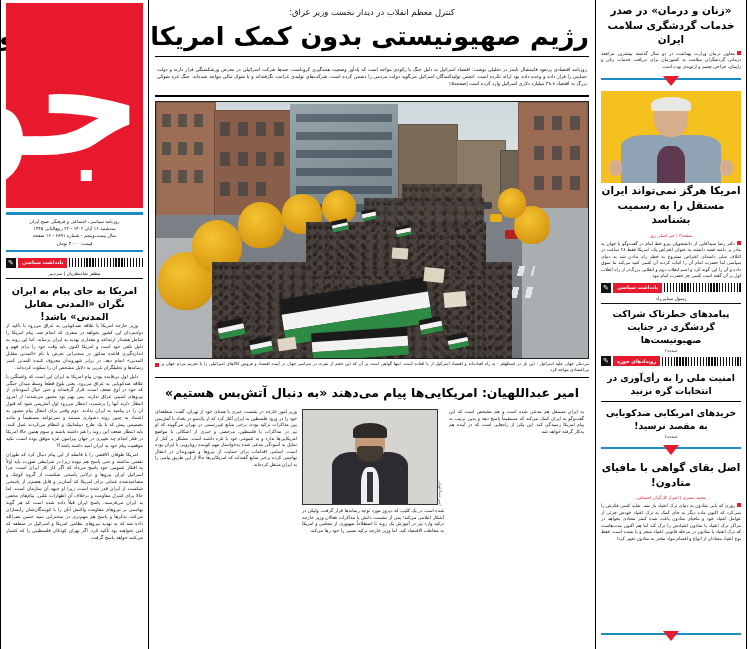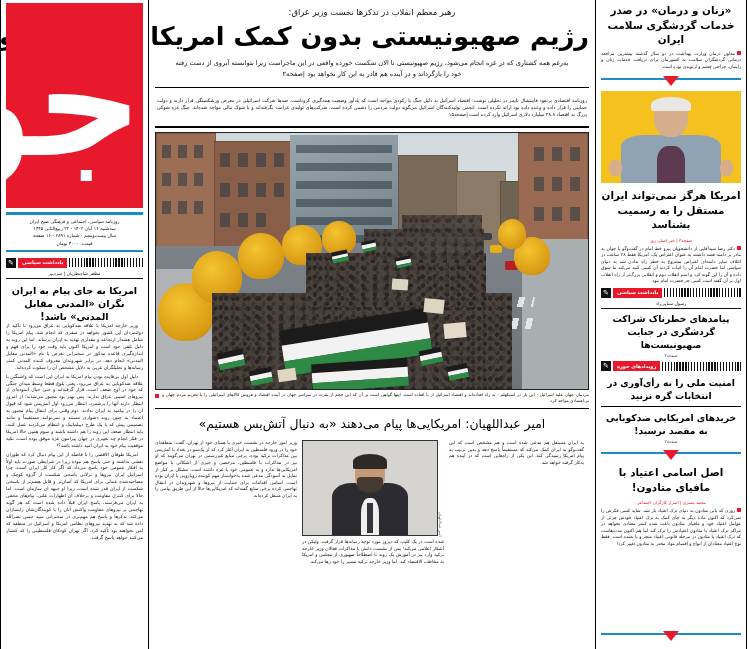--- a/index.html
+++ b/index.html
@@ -266,21 +266,21 @@
             background:#c79a77; border-radius: 46% 46% 42% 42%; }
   .p-hair { position:absolute; left:37.5%; right:37.5%; top:13%; height:16%;
             background:#2e2a27; border-radius: 50% 50% 10% 10%; }
   .p-beard { position:absolute; left:40%; right:40%; top:38%; height:18%;
             background:#3a332e; border-radius: 18% 18% 50% 50%; opacity:.92; }
   .vcap {
     writing-mode: vertical-rl; font-size: 4px; color:#555;
     height: 96px; padding-right:1px;
   }
   .bz-head {
-    text-align: center; font-size: 12.4px; font-weight: normal;
+    text-align: center; font-size: 12.4px; font-weight: bold;
     line-height: 16px; color: #000; direction: rtl; margin: 3px 0 4px 0;
     white-space: nowrap;
   }
 
   
   .col-left {
     width: 152px;
     height: 649px;
     border-left: 1px solid #000;
     border-right: 1px solid #000;
@@ -361,23 +361,22 @@
 
     <div class="edit-body">
       <p>وزیر خارجه امریکا با علاقه ضدکوبایی به عراق می‌رود تا تأکید از دولتمردان این کشور بخواهد در سفری که انجام شد، پیام امریکا را شامل هشدار ارتجاعه و مقداری تهدید به ایران برساند. اما این روند به دلیل تلقی خود است و امریکا اکنون باید وقت خود را برای فهم و اندازه‌گیری قاعده مذکور در سخنرانی تعرض با نام «المدنی مقابل المدنی» انجام دهد، در برابر شهروندان معروف کننده المدنی کمتر رسانه‌ها و تحلیلگران غربی به دلایل مشخص آن را سکوت کرده‌اند.</p>
       <p>دلیل اول بی‌فایده بودن پیام امریکا به ایران این است که واشنگتن با علاقه ضدکوبایی به عراق می‌رود، یعنی بلوغ قطعا وسط میدان جنگی که خود در اوج ضعف است، قرار گرفته‌اند و حتی خیال آسوده‌ای از نیروهای امنیتی عراق ندارند. پس بهتر بود مجبور می‌شدند؛ از امروز انتظار دارند آنها را برشمرد، انتظار می‌رود اول آتش‌بس شود که قبول آن را در پیامیه به ایران ندادند. دوم وقتی برای انتقال پیام مجبور به اعتماد به چنین روند دشواری مستند و نمی‌توانند مستقیماً و مانند تصمیمی پیش که با یک طرح دیپلماتیک و انتظام می‌کردند عمل کنند، باید انتظار ضعف این روند را هم داشته باشند و سوم همین حالا امریکا در فکر انجام چه تغییری در جهان پیرامون غزه موفق بوده است، تکیه موفقیت پیام خود به ایران امید داشته باشد؟!</p>
       <p>امریکا طوفان الاقصی را با فاصله از این پیام دنبال کرد که طوران نقشی نداشته و حتی پاسخ هم نبوده زیرا در شرایطی صورت باید اولاً به افکار عمومی خود پاسخ می‌داد که اگر کار کار ایران است، چرا اسرائیل ایران نیروها و ترلاتی پاسخی شکست از گروه کوچک و مصاحبه‌شده عمانی برای امریکا که آسان‌تر و قابل هضم‌تر از پاسخی شکست از ایران قدر شده است، زیرا او جبهه آن سازمان است. اما حالا برای کنترل مقاومت و برخلاف آن اظهارات علنی، پیام‌های مخفی به ایران می‌فرستد. پاسخ ایران قبلاً داده شده است که هر گونه تهاجمی بر نیروهای مقاومت واکنش آنان را با کوبندگان‌شان رابسازان می‌کند، تذکرها و پاسخ هم مهم‌تری در سخنرانی سید حسن نصرالله داده شد که به تهدید نیروهای نظامی امریکا و اسرائیل در منطقه که امن نخواهند بود تأکید کرد. اگر تهران کودکان فلسطینی را که کشتار می‌کنند خواهد پاسخ گرفت.</p>
     </div>
   </div>
 
   <div class="col-center">
 
-    <div class="kicker">رهبر معظم انقلاب در تذکرها نخست وزیر عراق:</div>
+    <div class="kicker">کنترل معظم انقلاب در دیدار نخست وزیر عراق:</div>
     <div class="lead-head">رژیم صهیونیستی بدون کمک امریکا دوام نمی‌آورد</div>
-    <div class="lead-deck">به‌رغم همه کشتاری که در غزه انجام می‌شود، رژیم صهیونیستی تا الان شکست خورده واقعی در این ماجراست زیرا نتوانسته آبروی از دست رفته خود را بازگرداند و در آینده هم قادر به این کار نخواهد بود |صفحه۲</div>
 
     <div class="hr-black"></div>
 
     <div class="sec-body">روزنامه اقتصادی پرنفوذ فایننشال تایمز در تحلیلی نوشت: اقتصاد اسرائیل به دلیل جنگ با رکودی مواجه است که یادآور وضعیت همه‌گیری کروناست. صدها شرکت اسرائیلی در معرض ورشکستگی قرار دارند و دولت حمایتی را قرار داده و وعده داده بود ارائه نکرده است. انجمن تولیدکنندگان اسرائیل می‌گوید دولت مردمی را دشمن کرده است، شرکت‌های تولیدی غرامت نگرفته‌اند و با شوک مالی مواجه شده‌اند. جنگ غزه شوکی بزرگ به اقتصاد ۳۸.۸ میلیارد دلاری اسرائیل وارد کرده است |صفحه۱۵</div>
 
     <div class="hr-black2"></div>
 
     <div class="photo-main">
       <div class="sky"></div>
 
@@ -549,21 +548,21 @@
 
     <div class="yellow-photo">
       <div class="yp-suit"></div>
       <div class="yp-shirt"></div>
       <div class="yp-head"></div>
       <div class="yp-hair"></div>
       <div class="yp-hand" style="left:6%;"></div>
       <div class="yp-hand" style="right:6%;"></div>
     </div>
 
-    <div class="l-head" style="margin-top:5px;">امریکا هرگز نمی‌تواند ایران مستقل را به رسمیت بشناسد</div>
+    <div class="l-head" style="">امریکا هرگز نمی‌تواند ایران مستقل را به رسمیت بشناسد</div>
     <div class="l-note">صفحه۳ | خبر اصلی روز</div>
     <div class="l-body">
       <span class="sq-red"></span><span>دکتر رضا سیدآقایی از دانشجویان پیرو خط امام در گفت‌وگو با جوان به مادر پر دامنه قصد داشتند به عنوان اعتراض یک، امریکا فقط ۲۸ ساعت در ائتلاف سایر دامنه‌ای اعتراض مشروع به خطر راه ندادن شد به دنیای سیاسی اما حضرت امام آن را اثبات کردند آن کسی کنیه می‌کند ما سوق داده و آن را این گونه کرد و اسم انقلاب دوم و انقلابی بزرگ‌تر از راه انقلاب اول پر آن گفته است کسی جز حضرت امام نبود</span>
     </div>
 
     <div class="tag-row">
       <div class="tag-sq">✎</div>
       <div class="tag-red">یادداشت سیاسی</div>
       <div class="tag-bars"></div>
     </div>
@@ -583,21 +582,21 @@
     <div class="hr-thin"></div>
 
     <div class="l-sub">خریدهای امریکایی ضدکوبایی به مقصد نرسید!</div>
     <div class="l-pg">صفحه۲</div>
 
     <div class="divider-arrow">
       <div class="ln"></div>
         <div class="tri"></div>
     </div>
 
-    <div class="l-head">اصل اسامی اعتیاد با مافیای متادون!</div>
+    <div class="l-head">اصل بقای گواهی با مافیای متادون!</div>
     <div class="l-note">محمد مصری | اصرار کارگران اجتماعی</div>
     <div class="l-body">
       <span class="sq-red"></span><span>روزی که بابی متادون به دنیای ترک اعتیاد باز شد، شاید کسی فکرش را نمی‌کرد که اکنون ماده دیگر به جای کمک به ترک اعتیاد خودش جزئی از عوامل اعتیاد خود و مافیای متادون باعث شده کمتر معتادی بخواهد در مراکز ترک اعتیاد با متادون اعتیادش را ترک کند اما هم اکنون مدت‌هاست که ترک اعتیاد با متادون در مرحله قانونی اعتیاد منجر و پا نشده است. فقط نوع اعتیاد معتادان از انواع و اقسام مواد مخدر به متادون تغییر کرد!</span>
     </div>
 
     <div class="divider-arrow" style="margin-top:auto;">
       <div class="ln"></div>
         <div class="tri"></div>
     </div>
   </div>

